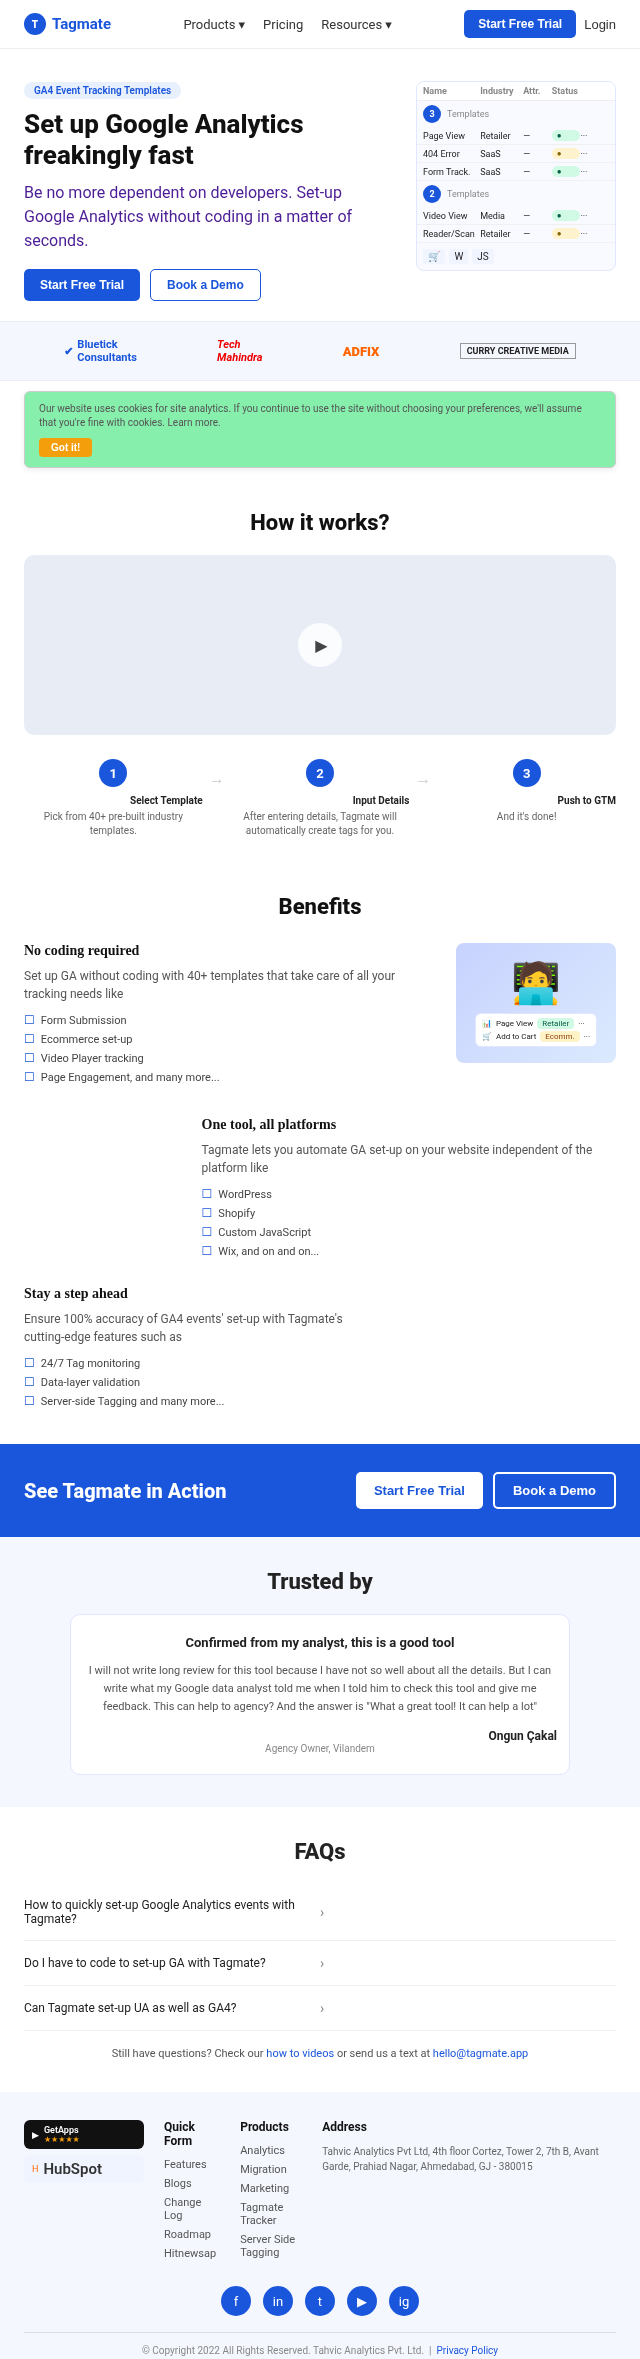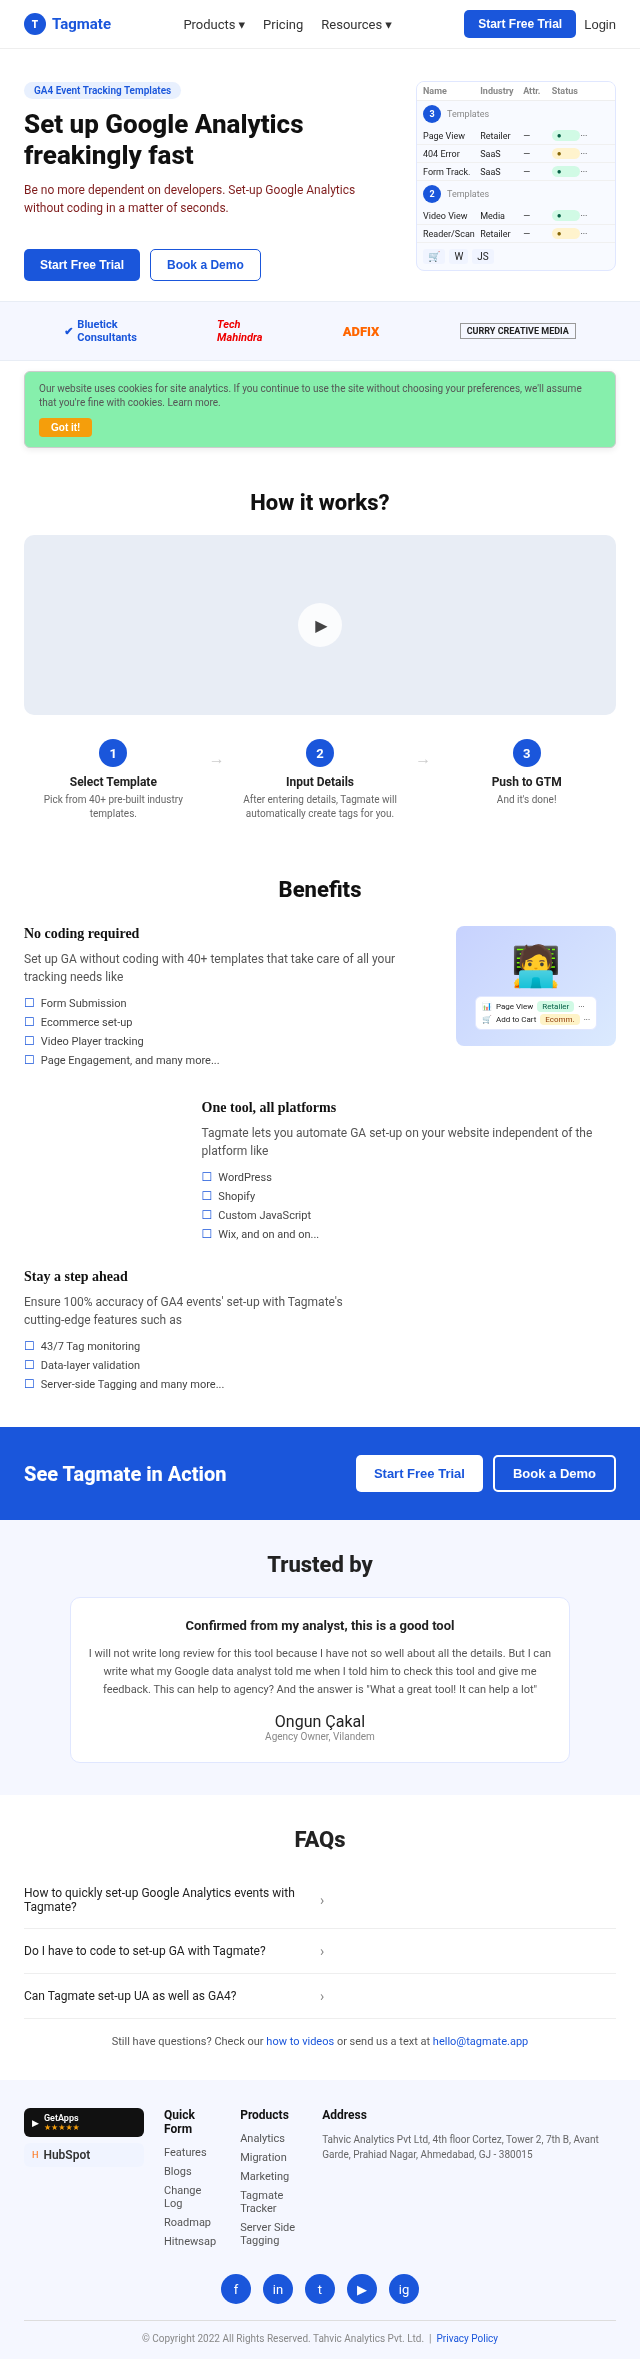--- a/index.html
+++ b/index.html
@@ -14,21 +14,21 @@
     .nav-links a { text-decoration: none; color: #333; display: flex; align-items: center; gap: 3px; }
     .nav-cta { display: flex; align-items: center; gap: 8px; }
     .btn-primary { background: #1a56db; color: #fff; border: none; border-radius: 5px; padding: 7px 14px; font-size: 12px; font-weight: 600; cursor: pointer; }
     .btn-outline { background: transparent; color: #333; border: none; font-size: 13px; cursor: pointer; }
 
     
     .hero { display: flex; padding: 32px 24px 20px; gap: 20px; background: #fff; }
     .hero-left { flex: 1; }
     .hero-badge { display: inline-block; background: #e8f0fe; color: #1a56db; font-size: 10px; font-weight: 600; border-radius: 10px; padding: 3px 10px; margin-bottom: 10px; }
     .hero-left h1 { font-size: 26px; font-weight: 800; line-height: 1.2; margin-bottom: 10px; color: #111; }
-    .hero-left p { font-size: 12px; color: #7f1d1d; margin-bottom: 32px; line-height: 1.5; }
+    .hero-left p { font-size: 16px; color: #4c1d95; margin-bottom: 16px; line-height: 1.5; }
     .hero-buttons { display: flex; gap: 10px; flex-wrap: wrap; }
     .btn-blue { background: #1a56db; color: #fff; border: none; border-radius: 5px; padding: 8px 16px; font-size: 12px; font-weight: 600; cursor: pointer; }
     .btn-demo { background: transparent; color: #1a56db; border: 1px solid #1a56db; border-radius: 5px; padding: 8px 16px; font-size: 12px; font-weight: 600; cursor: pointer; }
     .hero-right { width: 200px; flex-shrink: 0; }
     .hero-table { background: #f8faff; border-radius: 8px; overflow: hidden; border: 1px solid #e0e7ff; font-size: 9px; }
     .hero-table-header { display: grid; grid-template-columns: 2fr 1.5fr 1fr 1fr 1fr; background: #fff; border-bottom: 1px solid #eee; padding: 4px 6px; font-weight: 700; color: #888; }
     .hero-table-row { display: grid; grid-template-columns: 2fr 1.5fr 1fr 1fr 1fr; padding: 3px 6px; border-bottom: 1px solid #f0f0f0; align-items: center; }
     .badge-green { background: #d1fae5; color: #065f46; border-radius: 8px; padding: 1px 5px; font-size: 8px; }
     .badge-orange { background: #fff3cd; color: #856404; border-radius: 8px; padding: 1px 5px; font-size: 8px; }
     .template-count { background: #1a56db; color: #fff; border-radius: 50%; width: 18px; height: 18px; display: flex; align-items: center; justify-content: center; font-size: 9px; font-weight: 700; }
@@ -47,21 +47,21 @@
 
     
     .section { padding: 32px 24px; }
     .section-title { text-align: center; font-size: 22px; font-weight: 800; margin-bottom: 20px; color: #111; }
     .video-placeholder { background: #e8edf5; border-radius: 10px; height: 180px; display: flex; align-items: center; justify-content: center; margin-bottom: 24px; }
     .play-btn { width: 44px; height: 44px; background: rgba(255,255,255,0.8); border-radius: 50%; display: flex; align-items: center; justify-content: center; }
     .play-btn::after { content: '▶'; font-size: 16px; color: #444; margin-left: 3px; }
     .steps { display: flex; align-items: flex-start; justify-content: space-between; gap: 6px; }
     .step { flex: 1; text-align: center; }
     .step-num { width: 28px; height: 28px; background: #1a56db; color: #fff; border-radius: 50%; display: flex; align-items: center; justify-content: center; font-size: 13px; font-weight: 700; margin: 0 auto 8px; }
-    .step h4 { font-size: 12px; font-weight: 700; margin-bottom: 4px; }
+    .step h4 { font-size: 10px; font-weight: 700; margin-bottom: 4px; text-align: right; }
     .step p { font-size: 10px; color: #666; line-height: 1.4; }
     .step-arrow { font-size: 16px; color: #ccc; margin-top: 10px; flex-shrink: 0; }
 
     
     .benefits-section { padding: 24px 24px 8px; }
     .benefits-title { text-align: center; font-size: 22px; font-weight: 800; margin-bottom: 24px; color: #111; }
     .benefit-block { margin-bottom: 28px; }
     .benefit-row { display: flex; gap: 16px; align-items: flex-start; }
     .benefit-text { flex: 1; }
     .benefit-text h3 { font-size: 14px; font-weight: 800; margin-bottom: 8px; color: #111; font-family: Liberation Serif, serif; }
@@ -81,21 +81,21 @@
     .cta-btns { display: flex; gap: 10px; }
     .btn-white { background: #fff; color: #1a56db; border: none; border-radius: 5px; padding: 9px 18px; font-size: 13px; font-weight: 700; cursor: pointer; }
     .btn-outline-white { background: transparent; color: #fff; border: 2px solid #fff; border-radius: 5px; padding: 9px 18px; font-size: 13px; font-weight: 700; cursor: pointer; }
 
     
     .trusted-section { padding: 32px 24px; background: #f5f7ff; }
     .trusted-title { text-align: center; font-size: 22px; font-weight: 800; margin-bottom: 20px; }
     .testimonial-card { background: #fff; border: 1px solid #e0e7ff; border-radius: 10px; padding: 20px 12px; max-width: 500px; margin: 0 auto; }
     .testimonial-card .t-title { font-weight: 700; font-size: 13px; text-align: center; margin-bottom: 12px; }
     .testimonial-card .t-body { font-size: 11px; color: #555; line-height: 1.6; text-align: center; margin-bottom: 14px; }
-    .testimonial-card .t-author { font-weight: 400; font-size: 16px; text-align: center; }
+    .testimonial-card .t-author { font-weight: 700; font-size: 12px; text-align: right; }
     .testimonial-card .t-role { font-size: 10px; color: #888; text-align: center; }
 
     
     .faq-section { padding: 32px 24px; }
     .faq-title { text-align: center; font-size: 22px; font-weight: 800; margin-bottom: 20px; }
     .faq-item { border-bottom: 1px solid #eee; padding: 14px 0; display: flex; align-items: center; justify-content: space-between; cursor: pointer; }
     .faq-item span { font-size: 12px; color: #222; font-weight: 400; flex: 1; }
     .faq-item .chevron { font-size: 14px; color: #888; }
     .faq-note { font-size: 11px; color: #555; text-align: center; margin-top: 16px; }
     .faq-note a { color: #1a56db; text-decoration: none; }
@@ -316,21 +316,21 @@
         <li>Wix, and on and on...</li>
       </ul>
     </div>
   </div>
 
   <div class="benefit-block" style="margin-top:20px;">
     <div class="benefit-text" style="max-width:55%;">
       <h3>Stay a step ahead</h3>
       <p>Ensure 100% accuracy of GA4 events' set-up with Tagmate's cutting-edge features such as</p>
       <ul class="feature-list">
-        <li>43/7 Tag monitoring</li>
+        <li>24/7 Tag monitoring</li>
         <li>Data-layer validation</li>
         <li>Server-side Tagging and many more...</li>
       </ul>
     </div>
   </div>
 </section>
 
 <div class="cta-banner">
   <h2>See Tagmate in Action</h2>
   <div class="cta-btns">
@@ -377,21 +377,21 @@
       <div class="footer-brand-apps">
         <div class="app-badge">
           <span>▶</span>
           <div>
             <div style="font-size:9px;font-weight:600;">GetApps</div>
             <div class="rating">★★★★★</div>
           </div>
         </div>
         <div class="app-badge" style="background:#f0f4ff;color:#333;">
           <span style="color:#ff6600;">H</span>
-          <div style="font-size:12px;font-weight:600;">HubSpot</div>
+          <div style="font-size:15px;font-weight:600;">HubSpot</div>
         </div>
       </div>
     </div>
     <div class="footer-cols">
       <div class="footer-col">
         <h5>Quick Form</h5>
         <ul>
           <li>Features</li>
           <li>Blogs</li>
           <li>Change Log</li>

